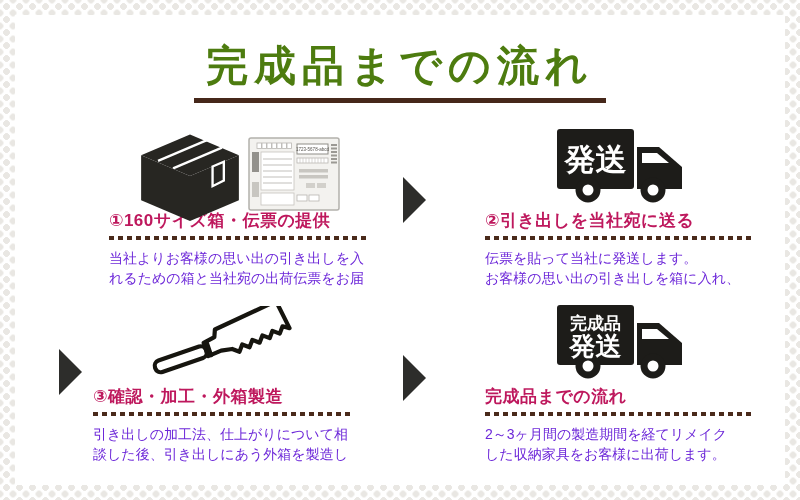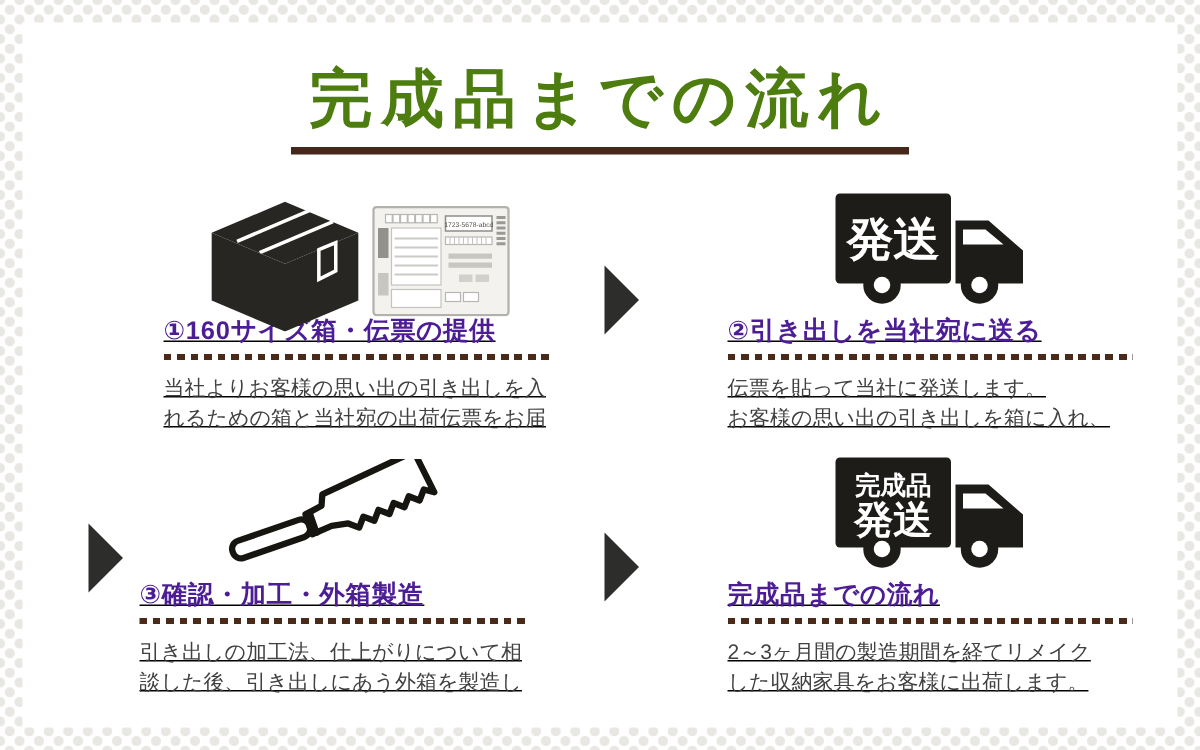--- a/index.html
+++ b/index.html
@@ -17,35 +17,35 @@
     position:absolute; left:15px; top:15px; width:770px; height:470px;
     background:#ffffff;
   }
   .title-wrap { position:absolute; top:30px; left:0; right:0; text-align:center; }
   .title-wrap h1 {
     display:inline-block; margin:0; line-height:1;
     font-size:42px; font-weight:bold; color:#4d7c0f; letter-spacing:6px;
     padding:0 12px 11px 12px;
     border-bottom:5px solid #46281a;
   }
-  .step { position:absolute; width:258px;text-decoration:underline; }
+  .step { position:absolute; width:258px; }
   #step1 { left:94px;  top:112px; }
   #step2 { left:470px; top:112px; width:270px; }
   #step3 { left:78px;  top:288px; }
   #step4 { left:470px; top:288px; width:270px; }
   .icon-area { height:82px; display:flex; align-items:flex-start; justify-content:center; position:relative; }
   .step-title {
-    margin-top:2px; font-size:17px; font-weight:bold; color:#4c1d95;
+    margin-top:2px; font-size:17px; font-weight:bold; color:#be185d;
     line-height:20px; letter-spacing:0.5px; white-space:nowrap;
   }
   .dash {
     margin-top:5px; height:4px; width:100%;
     background:repeating-linear-gradient(90deg, #4a2a1b 0 5px, transparent 5px 9px);
   }
-  .body { margin-top:8px; font-size:14px; line-height:20px; color:#404040; }
+  .body { margin-top:8px; font-size:14px; line-height:20px; color:#6d28d9; }
   .body div { white-space:nowrap; }
   .arrow {
     position:absolute; width:0; height:0;
     border-top:23px solid transparent; border-bottom:23px solid transparent;
     border-left:23px solid #2d2d2b;
   }
   #arrow-1 { left:388px; top:162px; }
   #arrow-2 { left:44px;  top:334px; }
   #arrow-3 { left:388px; top:340px; }
   .label-icon { margin-top:10px; margin-left:5px; }

